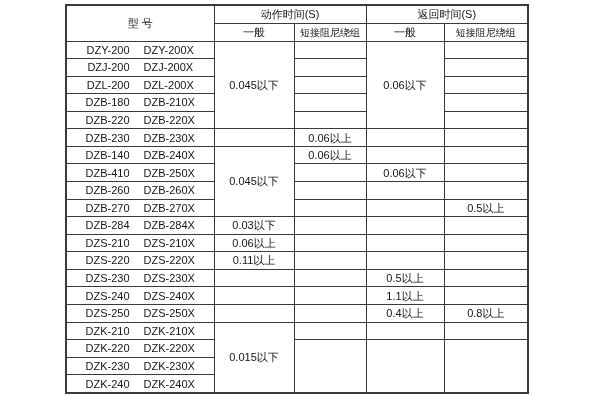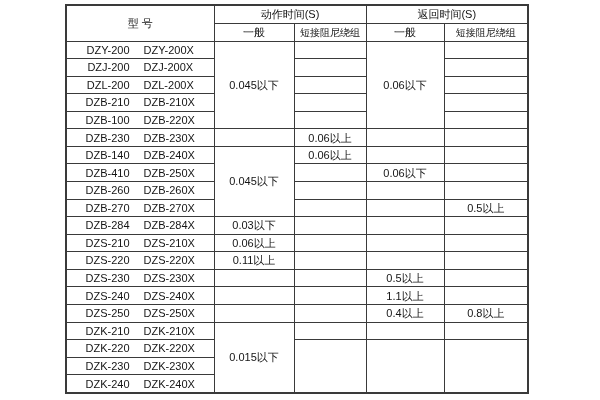--- a/index.html
+++ b/index.html
@@ -77,26 +77,26 @@
           <td class="model-cell"><span>DZJ-200</span><span>DZJ-200X</span></td>
           <td></td>
           <td></td>
         </tr>
         <tr>
           <td class="model-cell"><span>DZL-200</span><span>DZL-200X</span></td>
           <td></td>
           <td></td>
         </tr>
         <tr>
-          <td class="model-cell"><span>DZB-210</span><span>DZB-210X</span></td>
+          <td class="model-cell"><span>DZB-180</span><span>DZB-210X</span></td>
           <td></td>
           <td></td>
         </tr>
         <tr>
-          <td class="model-cell"><span>DZB-100</span><span>DZB-220X</span></td>
+          <td class="model-cell"><span>DZB-220</span><span>DZB-220X</span></td>
           <td></td>
           <td></td>
         </tr>
         <tr>
           <td class="model-cell"><span>DZB-230</span><span>DZB-230X</span></td>
           <td></td>
           <td>0.06以上</td>
           <td></td>
           <td></td>
         </tr>

